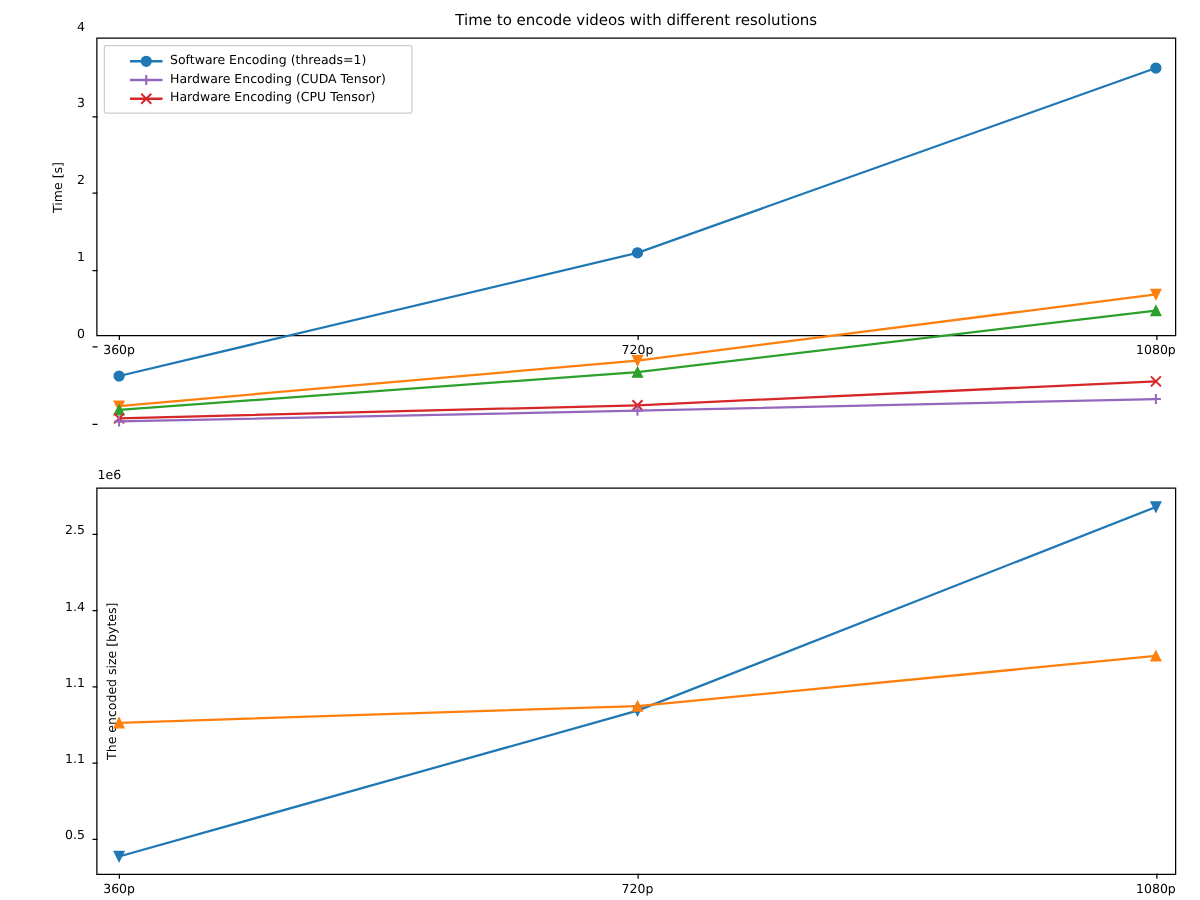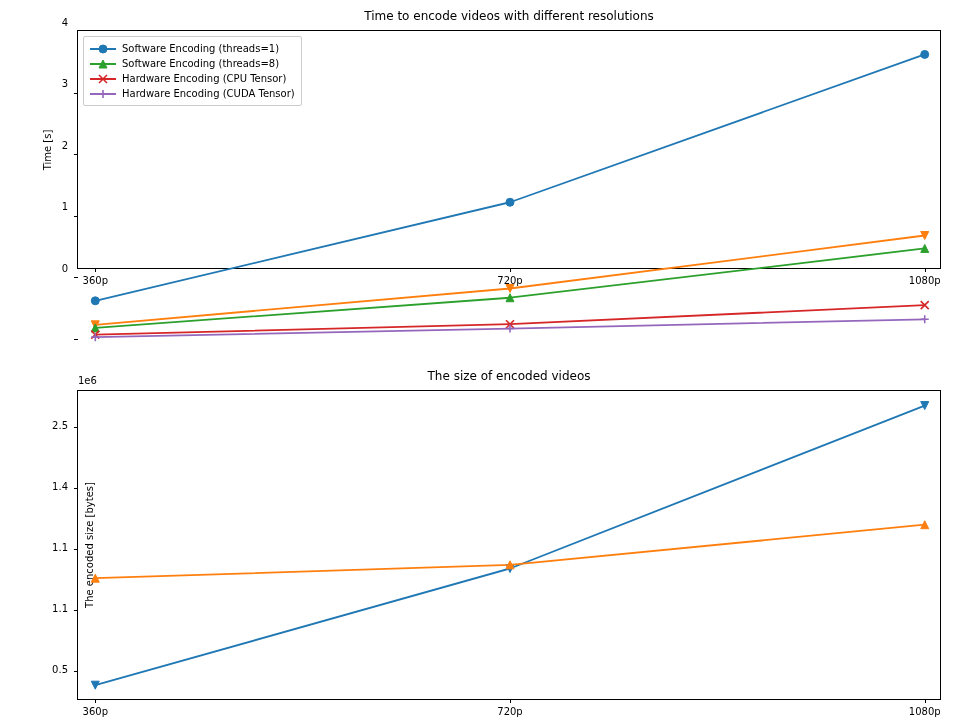--- a/index.html
+++ b/index.html
@@ -69,21 +69,21 @@
     height: 1px;
     background: #000;
   }
   .legend {
     position: absolute;
     top: 5px;
     left: 5px;
     border: 1px solid #cccccc;
     border-radius: 2px;
     background: #fff;
-    padding: 4px 6px;
+    padding: 4px 20px;
     font-size: 10px;
   }
   .legend-row {
     display: flex;
     align-items: center;
     gap: 6px;
     height: 15px;
   }
   .legend-swatch {
     position: relative;
@@ -167,44 +167,35 @@
           <div class="legend-swatch">
             <div class="legend-line" style="background: rgb(31, 119, 180);"></div>
             <svg width="10" height="10" style="position: absolute; left: 50%; top: 50%; transform: translate(-50%, -50%); overflow: visible;">
               <path d="M -4,0 A 4,4 0 1,0 4,0 A 4,4 0 1,0 -4,0 Z" transform="translate(5,5)" fill="#1f77b4" stroke="#1f77b4"></path>
             </svg>
           </div>
           <span>Software Encoding (threads=1)</span>
         </div>
         <div class="legend-row">
           <div class="legend-swatch">
-            <div class="legend-line" style="background: rgb(44, 160, 44);"></div>
+            <div class="legend-line" style="background: rgb(148, 103, 189);"></div>
             <svg width="10" height="10" style="position: absolute; left: 50%; top: 50%; transform: translate(-50%, -50%); overflow: visible;">
-              <path d="M 0,-4 L 4,4 L -4,4 Z" transform="translate(5,5)" fill="#2ca02c" stroke="#2ca02c"></path>
+              <path d="M -4,0 L 4,0 M 0,-4 L 0,4" transform="translate(5,5)" fill="none" stroke="#9467bd" stroke-width="1.6"></path>
             </svg>
           </div>
-          <span>Software Encoding (threads=8)</span>
+          <span>Hardware Encoding (CUDA Tensor)</span>
         </div>
         <div class="legend-row">
           <div class="legend-swatch">
             <div class="legend-line" style="background: rgb(214, 39, 40);"></div>
             <svg width="10" height="10" style="position: absolute; left: 50%; top: 50%; transform: translate(-50%, -50%); overflow: visible;">
               <path d="M -4,-4 L 4,4 M -4,4 L 4,-4" transform="translate(5,5)" fill="none" stroke="#d62728" stroke-width="1.6"></path>
             </svg>
           </div>
           <span>Hardware Encoding (CPU Tensor)</span>
-        </div>
-        <div class="legend-row">
-          <div class="legend-swatch">
-            <div class="legend-line" style="background: rgb(148, 103, 189);"></div>
-            <svg width="10" height="10" style="position: absolute; left: 50%; top: 50%; transform: translate(-50%, -50%); overflow: visible;">
-              <path d="M -4,0 L 4,0 M 0,-4 L 0,4" transform="translate(5,5)" fill="none" stroke="#9467bd" stroke-width="1.6"></path>
-            </svg>
-          </div>
-          <span>Hardware Encoding (CUDA Tensor)</span>
         </div>
       </div>
   <div class="tickmark-x" style="left: 17.28px;"></div>
       <div class="xtick" style="left: 17.28px;">360p</div>
       <div class="tickmark-x" style="left: 432px;"></div>
       <div class="xtick" style="left: 432px;">720p</div>
       <div class="tickmark-x" style="left: 846.72px;"></div>
       <div class="xtick" style="left: 846.72px;">1080p</div>
       <div class="tickmark-y" style="top: 308px;"></div>
       <div class="ytick" style="bottom: 0px;">0</div>
@@ -212,21 +203,20 @@
       <div class="ytick" style="bottom: 61.6px;">1</div>
       <div class="tickmark-y" style="top: 184.8px;"></div>
       <div class="ytick" style="bottom: 123.2px;">2</div>
       <div class="tickmark-y" style="top: 123.2px;"></div>
       <div class="ytick" style="bottom: 184.8px;">3</div>
       <div class="tickmark-y" style="top: 61.6px;"></div>
       <div class="ytick" style="bottom: 246.4px;">4</div>
     </div>
 
   <div class="axes" id="ax1" style="left: 77px; top: 390px; width: 864px; height: 310px;">
-    <div class="title">The size of encoded videos</div>
     <div class="offset">1e6</div>
     <div class="ylabel">The encoded size [bytes]</div>
     <svg class="plot" id="plot1" width="864" height="310">
         <path d="M 17.28 294.19607843137254 L 432 177.49019607843138 L 846.72 14.58823529411768" fill="none" stroke="#1f77b4" stroke-width="1.8"></path>
         <g transform="translate(17.28,294.19607843137254)">
           <path d="M 0,4 L 4,-4 L -4,-4 Z" fill="#1f77b4" stroke="#1f77b4"></path>
         </g>
         <g transform="translate(432,177.49019607843138)">
           <path d="M 0,4 L 4,-4 L -4,-4 Z" fill="#1f77b4" stroke="#1f77b4"></path>
         </g>

